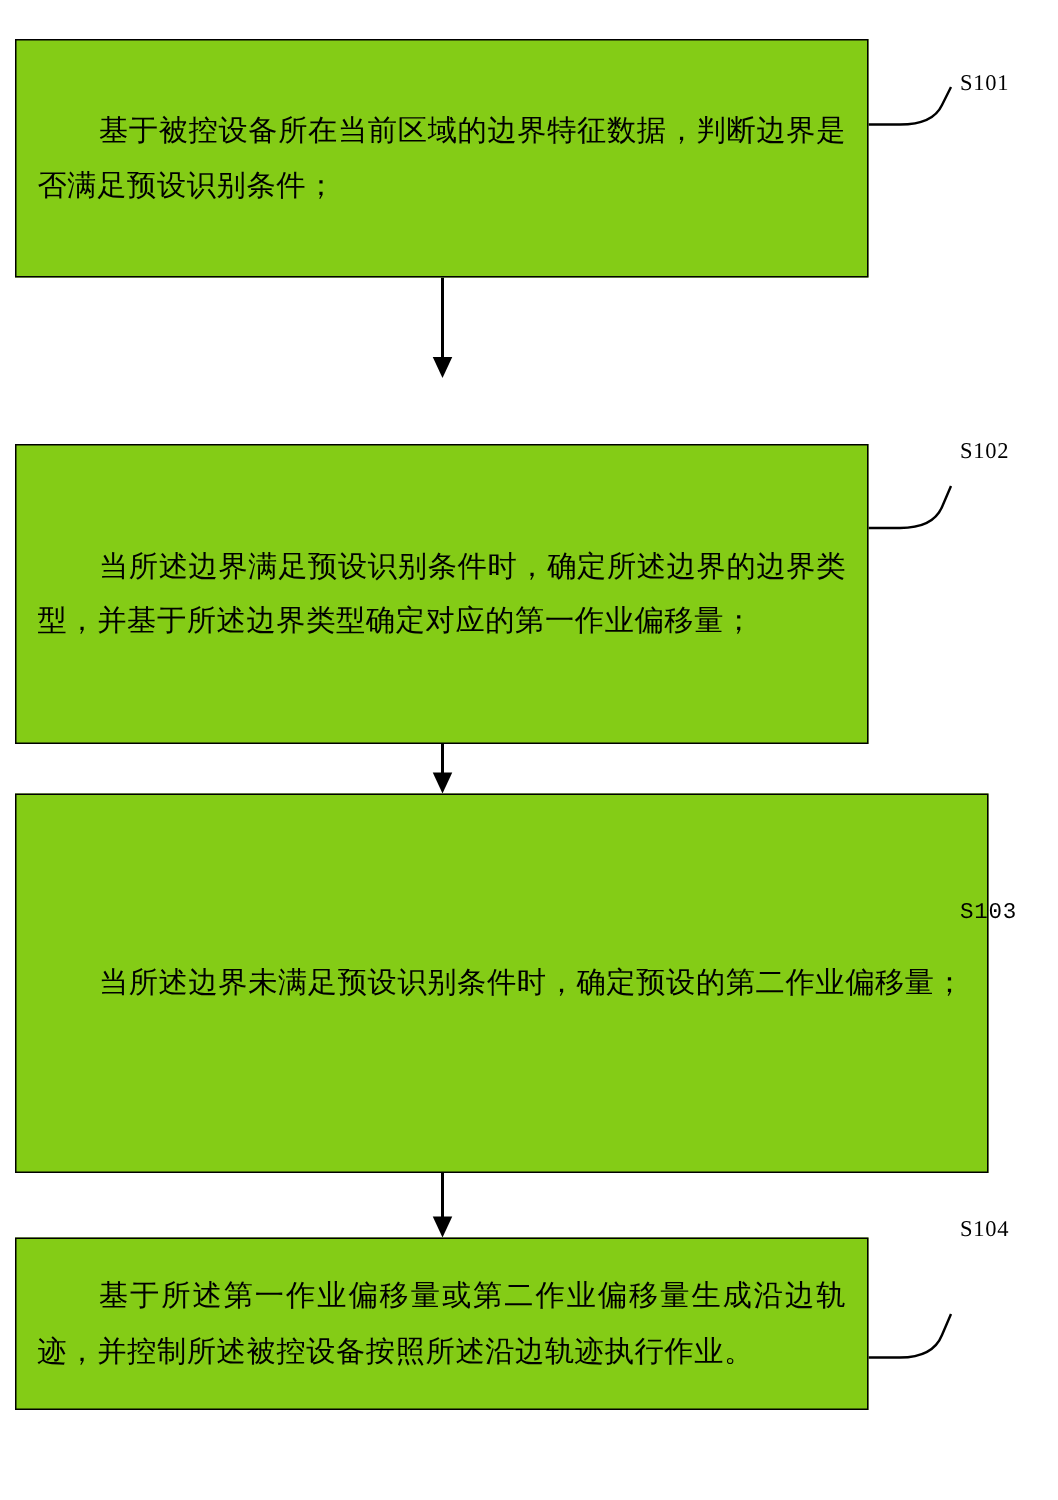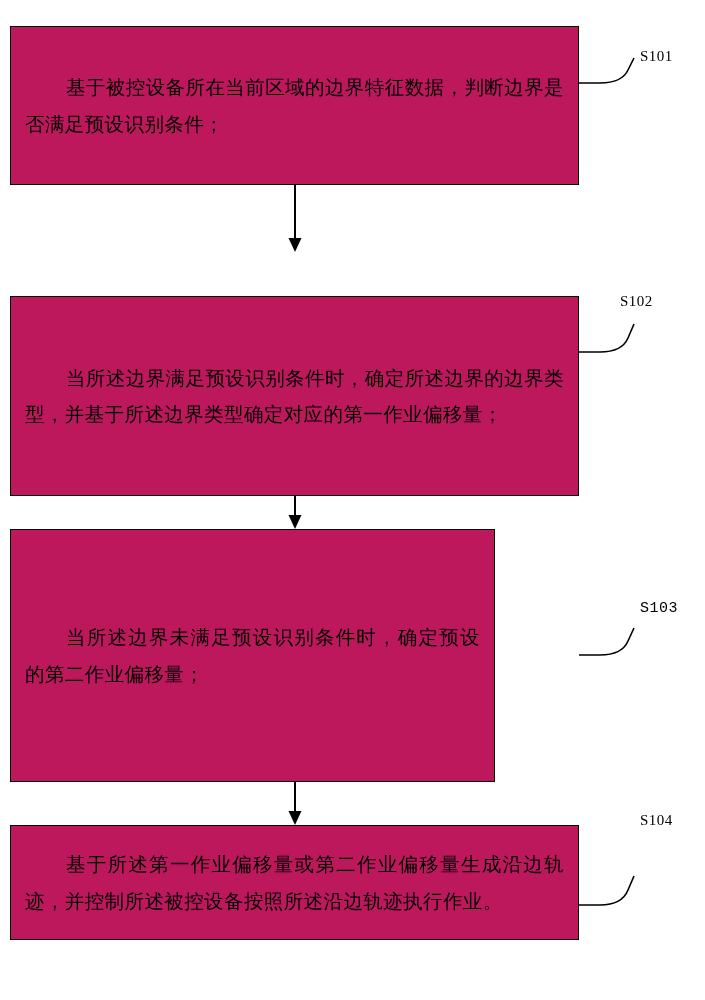--- a/index.html
+++ b/index.html
@@ -19,21 +19,21 @@
     position: absolute;
     left: 0;
     top: 0;
     width: 705px;
     height: 1000px;
   }
   .node {
     position: absolute;
     box-sizing: border-box;
     border: 1.5px solid #000000;
-    background: #be185d;
+    background: #84cc16;
     display: flex;
     align-items: center;
     justify-content: center;
   }
   .node-text {
     font-size: 19.5px;
     line-height: 1.85;
     letter-spacing: 0.4px;
     text-align: justify;
     text-align-last: left;
@@ -55,25 +55,25 @@
     left: 0;
     top: 0;
     width: 705px;
     height: 1000px;
     pointer-events: none;
   }
 
   
   #node-s101 { left: 10px;  top: 26px;  width: 569px; height: 159px; }
   #node-s102 { left: 10px;  top: 252px; width: 569px; height: 200px; margin-top: 44px; }
-  #node-s103 { left: 10px;  top: 529px; width: 485px; height: 253px; }
+  #node-s103 { left: 10px;  top: 529px; width: 649px; height: 253px; }
   #node-s104 { left: 10px;  top: 825px; width: 569px; height: 115px; }
 
   #label-s101 { left: 640px; top: 48px; }
-  #label-s102 { left: 620px; top: 293px; }
+  #label-s102 { left: 640px; top: 293px; }
   #label-s103 { left: 640px; top: 600px; font-family: Liberation Mono, monospace; }
   #label-s104 { left: 640px; top: 812px; }
 </style>
 </head>
 <body>
 
 <div id="flowchart">
 
   <svg class="connector" viewBox="0 0 705 1000">
 

